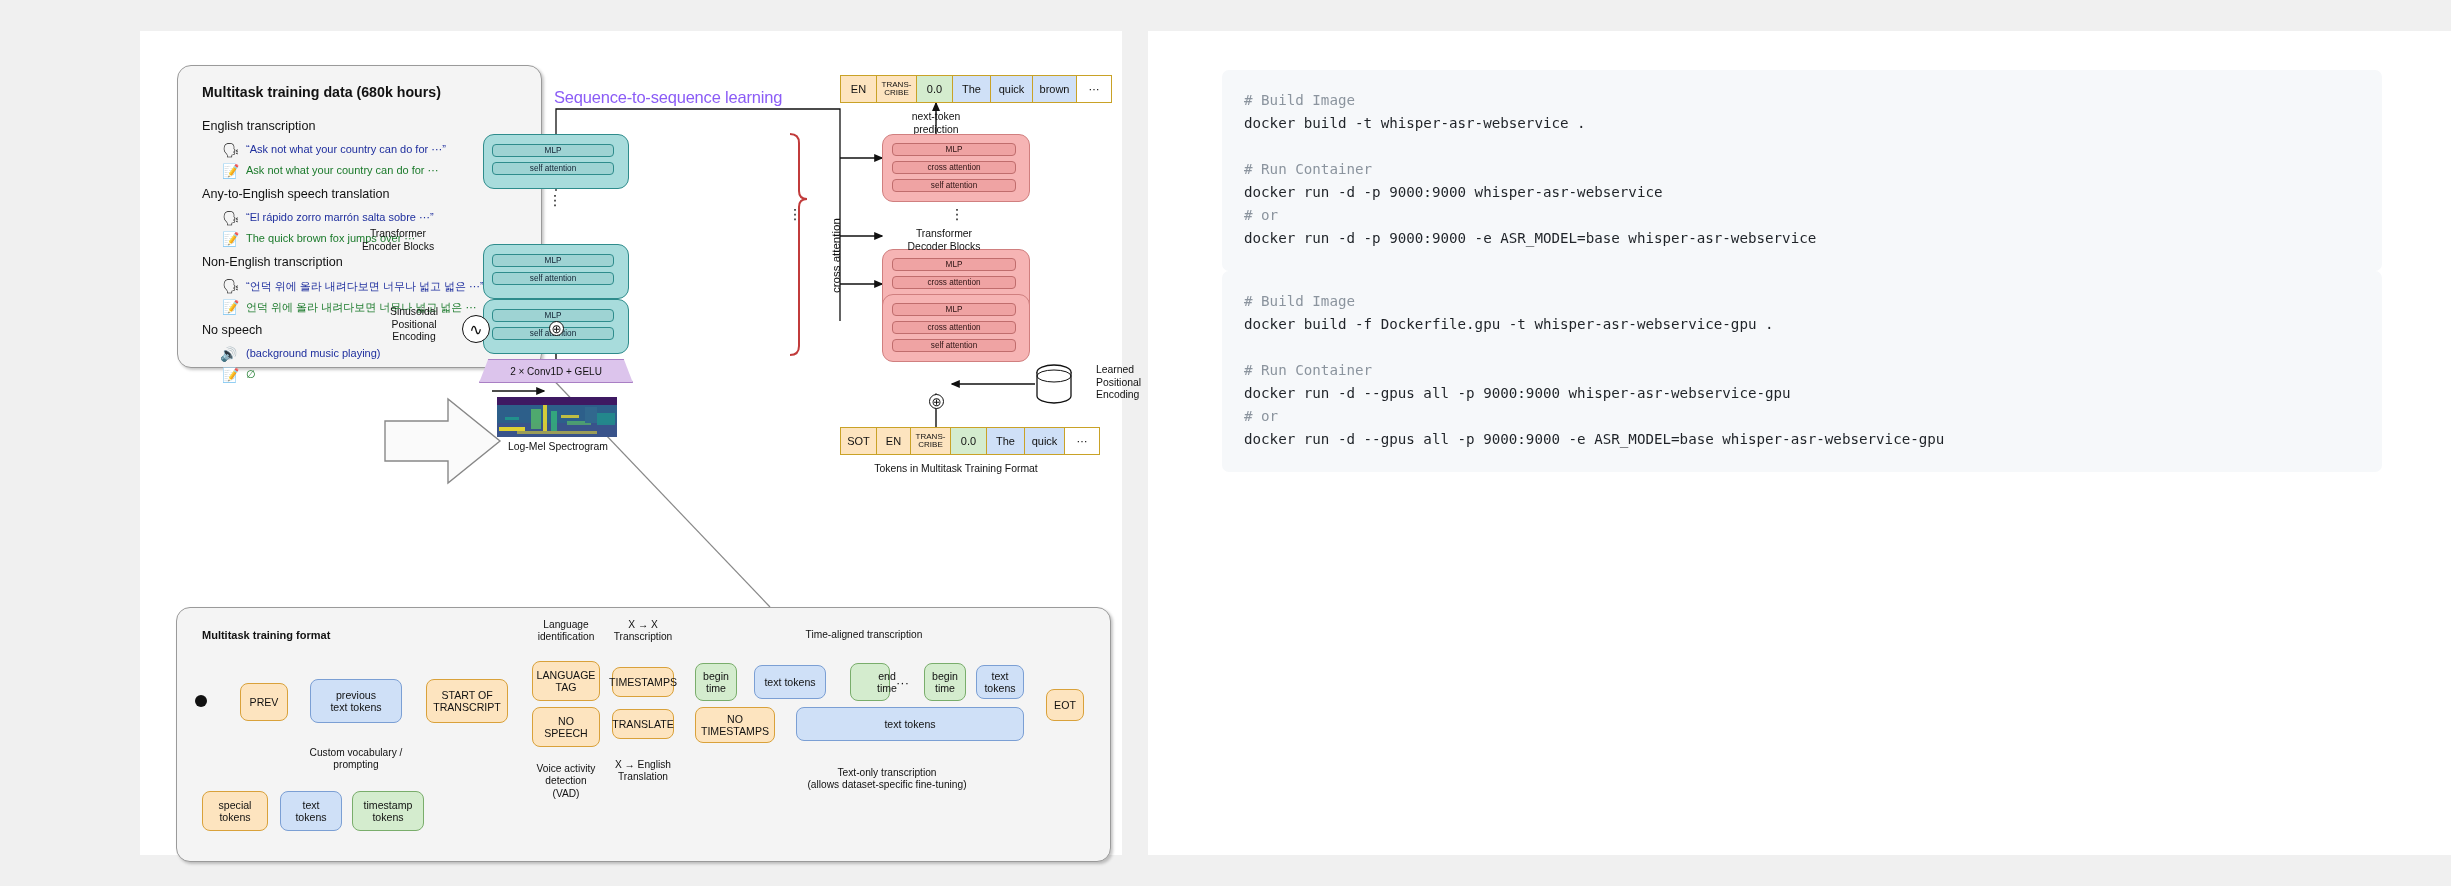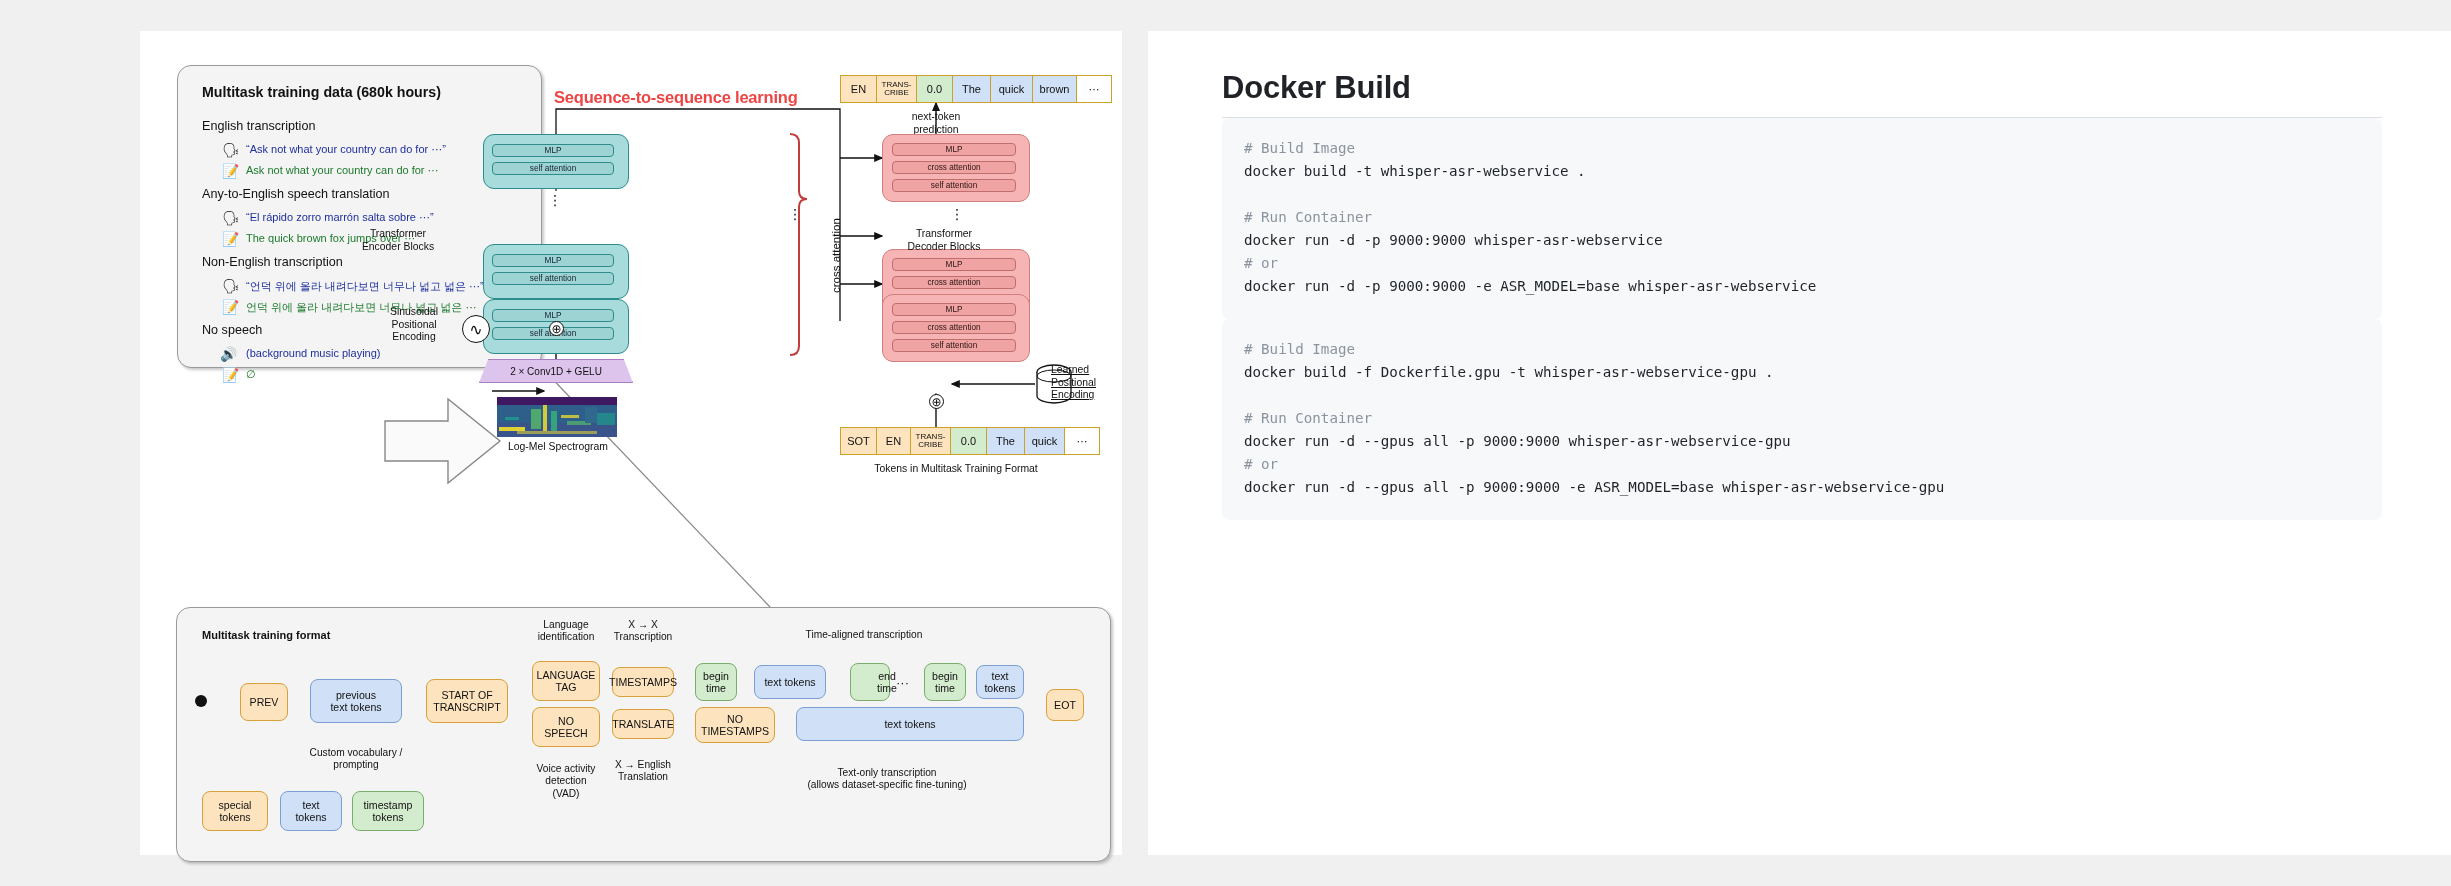--- a/index.html
+++ b/index.html
@@ -27,21 +27,21 @@
 
   .card-title { position:absolute; font-weight:bold; color:#111; }
   .sec-title  { position:absolute; color:#111; }
   .ex-line    { position:absolute; white-space:nowrap; }
   .ex-blue    { color:#1f2f9e; }
   .ex-green   { color:#1b7a2b; }
   .emoji      { position:absolute; font-size:14px; line-height:1; }
 
   
   #seq-title { position:absolute; left:414px; top:57px; font-size:16.5px;
-               font-weight:bold; color:#ef4444; letter-spacing:-.2px; }
+               font-weight:normal; color:#8b5cf6; letter-spacing:-.2px; }
 
   .enc-block {
     position:absolute; width:146px; height:55px;
     background:#a8dcdc; border:1.6px solid #2e8c8c; border-radius:11px;
   }
   .enc-inner {
     position:absolute; left:8px; width:122px; height:13px;
     background:#9ed3d3; border:1.2px solid #2e8c8c; border-radius:4px;
     font-size:8.2px; color:#123; display:flex; align-items:center;
     justify-content:center;
@@ -316,21 +316,21 @@
       </g>
     </svg>
     <div class="cap" style="left:340px; top:410px; width:156px;">Log-Mel Spectrogram</div>
 
     <div class="plus-node" style="left:789px; top:363px;">⊕</div>
     <svg style="position:absolute; left:895px; top:332px;" width="38" height="42">
       <ellipse cx="19" cy="9" rx="17" ry="7" fill="#fff" stroke="#111" stroke-width="1.3"></ellipse>
       <path d="M2,9 L2,33 a17,7 0 0 0 34,0 L36,9" fill="#fff" stroke="#111" stroke-width="1.3"></path>
       <ellipse cx="19" cy="13" rx="17" ry="6" fill="none" stroke="#111" stroke-width="1"></ellipse>
     </svg>
-    <div class="side-lab" style="left:911px; top:333px; width:100px; text-align:left;text-decoration:underline;">Learned<br>Positional<br>Encoding</div>
+    <div class="side-lab" style="left:956px; top:333px; width:100px; text-align:left;">Learned<br>Positional<br>Encoding</div>
 
     <div class="tokrow" id="in-tokens" style="left:700px; top:396px; height:28px;">
       <div class="t-special" style="width:36px;">SOT</div>
       <div class="t-special" style="width:34px;">EN</div>
       <div class="t-special" style="width:40px; font-size:8px;">TRANS-<br>CRIBE</div>
       <div class="t-time" style="width:36px;">0.0</div>
       <div class="t-text" style="width:38px;">The</div>
       <div class="t-text" style="width:40px;">quick</div>
       <div class="t-dots" style="width:34px;">⋯</div>
     </div>
@@ -367,21 +367,20 @@
     <div class="flab" style="left:564px; top:598px; width:320px;">Time-aligned transcription</div>
     <div class="flab" style="left:602px; top:736px; width:290px;">Text-only transcription<br>(allows dataset-specific fine-tuning)</div>
 
     <div class="fbox f-special" style="left:62px; top:760px; width:66px; height:40px;">special<br>tokens</div>
     <div class="fbox f-text" style="left:140px; top:760px; width:62px; height:40px;">text<br>tokens</div>
     <div class="fbox f-time" style="left:212px; top:760px; width:72px; height:40px;">timestamp<br>tokens</div>
   </div>
 
   <div class="panel" id="doc-panel"></div>
   <div id="doc-inner">
-    <h1 class="h1">Docker Build</h1>
 
     <div class="codebox"><span class="cmt"># Build Image</span>
 <span>docker build -t whisper-asr-webservice .</span>
 
 <span class="cmt"># Run Container</span>
 <span>docker run -d -p 9000:9000 whisper-asr-webservice</span>
 <span class="cmt"># or</span>
 <span>docker run -d -p 9000:9000 -e ASR_MODEL=base whisper-asr-webservice</span></div>
 
     <div class="codebox"><span class="cmt"># Build Image</span>

